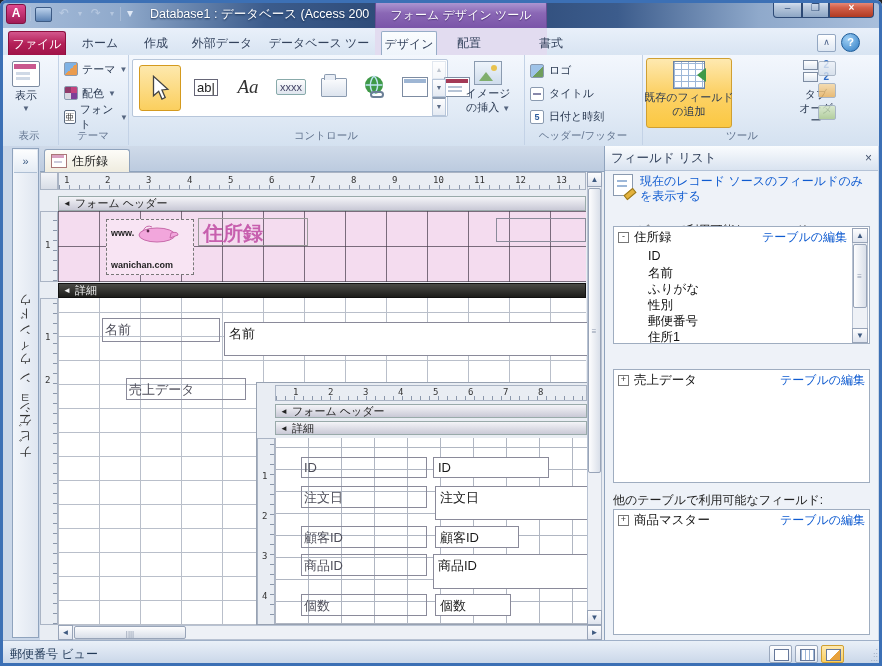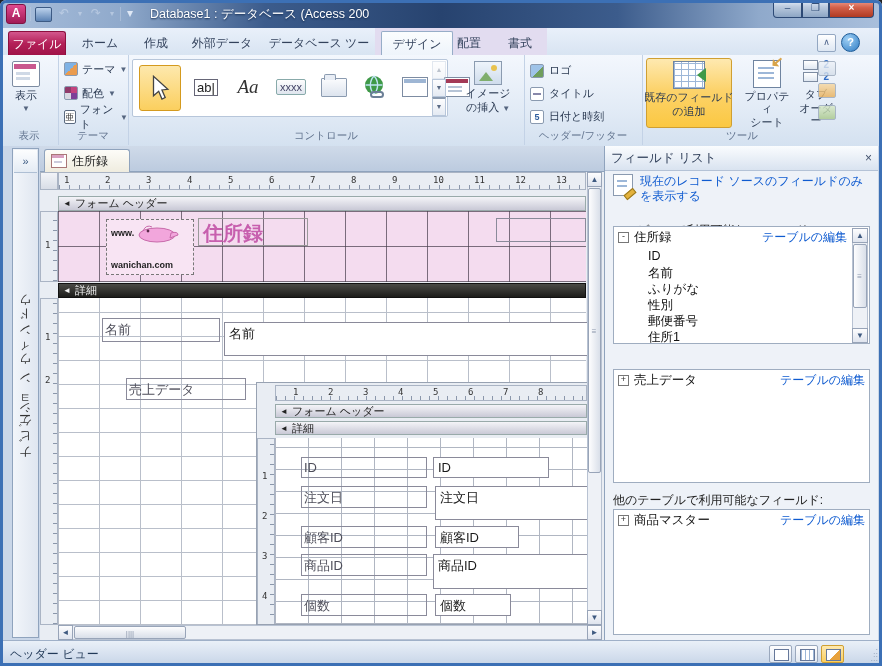--- a/index.html
+++ b/index.html
@@ -213,37 +213,38 @@
       <div class="qsep"></div>
       <div class="qbtn" style="width:15px;height:13px;background:linear-gradient(#bcd2ec,#5b82b4);border:1px solid #3c5a84;border-radius:2px;"></div>
       <div class="qbtn qdis">↶</div>
       <div class="qbtn qdis" style="width:8px;font-size:8px;">▾</div>
       <div class="qbtn qdis">↷</div>
       <div class="qbtn qdis" style="width:8px;font-size:8px;">▾</div>
       <div class="qsep"></div>
       <div class="qbtn" style="width:10px;">▾</div>
     </div>
     <div class="wtitle nw" style="max-width:220px;">Database1 : データベース (Access 200...</div>
+    <div class="ctxhdr nw">フォーム デザイン ツール</div>
     <div class="winbtns">
       <div class="wb min">–</div>
       <div class="wb max">❐</div>
       <div class="wb close">×</div>
     </div>
   </div>
 
   <div class="tabrow">
     <div class="ctxzone"></div>
     <div class="tab file" style="left:8px;width:58px;">ファイル</div>
     <div class="tab" style="left:72px;width:56px;">ホーム</div>
     <div class="tab" style="left:132px;width:48px;">作成</div>
     <div class="tab" style="left:184px;width:76px;">外部データ</div>
     <div class="tab" style="left:264px;width:110px;">データベース ツール</div>
-    <div class="tab active" style="left:381px;width:72px;">デザイン</div>
+    <div class="tab active" style="left:381px;width:56px;">デザイン</div>
     <div class="tab" style="left:446px;width:46px;">配置</div>
-    <div class="tab" style="left:497px;width:46px;">書式</div>
+    <div class="tab" style="left:517px;width:46px;text-align:right;">書式</div>
     <div class="rmin" style="right:46px;">∧</div>
     <div class="helpbtn" style="right:22px;">?</div>
   </div>
 
   <div class="ribbon">
 
     <div class="rgroup" style="left:0;width:58px;">
       <div class="bigbtn" style="left:9px;top:4px;">
         <div class="viewicon"></div>
         <span>表示</span>
@@ -331,25 +332,20 @@
         <span>日付と時刻</span>
       </div>
       <div class="glabel nw">ヘッダー/フッター</div>
     </div>
 
     <div class="rgroup" style="left:642px;width:200px;border-right:none;">
       <div class="bigbtn hl" style="left:4px;top:3px;width:86px;height:70px;">
         <div class="addfieldicon"></div>
         <span class="nw">既存のフィールド</span>
         <span>の追加</span>
-      </div>
-      <div class="bigbtn" style="left:96px;top:3px;width:52px;">
-        <div class="propicon"></div>
-        <span>プロパティ</span>
-        <span>シート</span>
       </div>
       <div class="bigbtn" style="left:150px;top:3px;width:42px;">
         <div class="tabordericon">
           <div class="r1"></div>
             <div class="r2"></div>
           <div class="n" style="top:0;">2</div>
           <div class="n" style="top:12px;">2</div>
         </div>
         <span>タブ</span>
         <span>オーダー</span>
@@ -532,21 +528,21 @@
         <div class="fl-row" style="top:2px;">
           <span class="expbox">+</span>
           <span class="nw">商品マスター</span>
           <span class="fl-edit nw">テーブルの編集</span>
         </div>
       </div>
     </div>
   </div>
 
   <div class="statusbar">
-    <span class="nw" style="position:absolute;left:10px;top:5px;">ヘッダー ビュー</span>
+    <span class="nw" style="position:absolute;left:10px;top:5px;">郵便番号 ビュー</span>
     <div class="viewbtn" style="right:90px;">
         <div class="vb-glyph"></div>
       </div>
     <div class="viewbtn" style="right:64px;">
         <div class="vb-glyph" style="background-image:linear-gradient(90deg,#9db7d8 1px,transparent 1px);background-size:4px 100%;"></div>
       </div>
     <div class="viewbtn on" style="right:38px;">
         <div class="vb-glyph design"></div>
       </div>
     <div style="position:absolute;right:4px;bottom:4px;width:14px;height:14px;color:#9aa8bd;font-size:9px;line-height:7px;text-align:right;">.:<br>.::</div>

